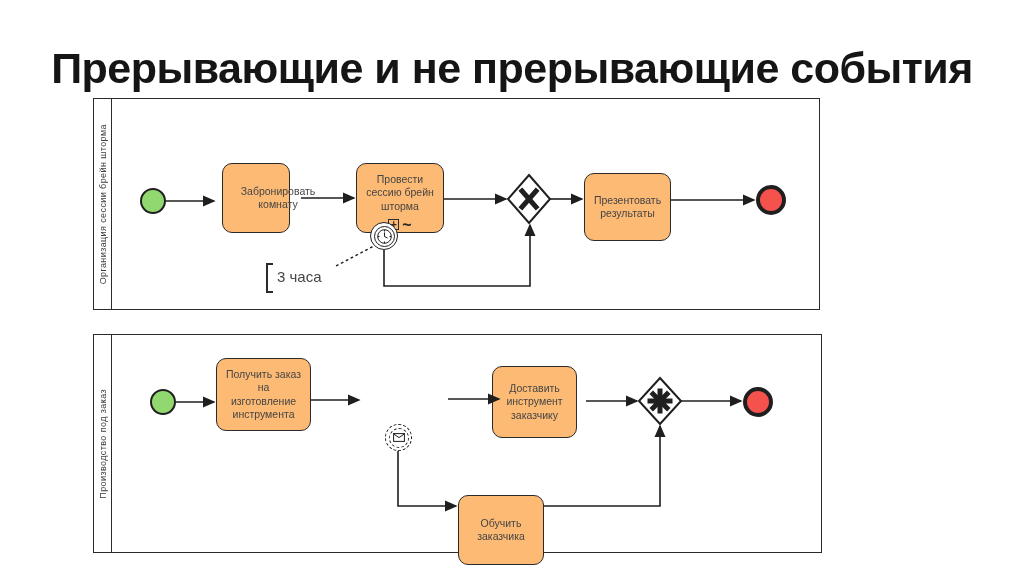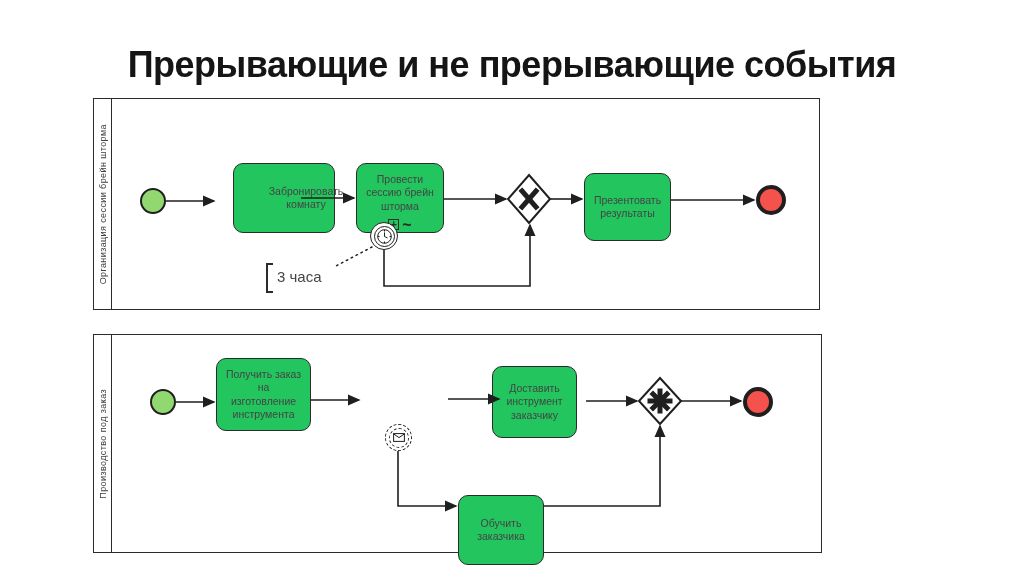--- a/index.html
+++ b/index.html
@@ -1,32 +1,32 @@
 <!DOCTYPE html>
 <html><head>
 <meta charset="utf-8">
 <style>
   html,body{margin:0;padding:0;background:#ffffff;}
   .stage{position:relative;width:1024px;height:574px;background:#fff;overflow:hidden;
          font-family:"Liberation Sans", sans-serif;}
   .title{position:absolute;top:44px;left:0;width:100%;text-align:center;
-         font-size:36px;font-weight:bold;color:#151515;letter-spacing:-.5px;}
+         font-size:43px;font-weight:bold;color:#151515;letter-spacing:-.5px;}
 
   .pool{position:absolute;border:1.5px solid #2b2b2b;background:#fff;box-sizing:border-box;}
   .pool-1{left:93px;top:98px;width:727px;height:212px;}
   .pool-2{left:93px;top:334px;width:729px;height:219px;}
   .lane-band{position:absolute;left:0;top:0;bottom:0;width:17px;border-right:1px solid #2b2b2b;
              display:flex;align-items:center;justify-content:center;}
   .lane-label{writing-mode:vertical-rl;transform:rotate(180deg);font-size:9px;color:#3d3d3d;
               white-space:nowrap;letter-spacing:.4px;}
 
   .node{position:absolute;box-sizing:border-box;}
   .start-event{width:26px;height:26px;border-radius:50%;background:#92d870;border:2px solid #1f1f1f;}
   .end-event{width:30px;height:30px;border-radius:50%;background:#f5524d;border:4px solid #1f1f1f;}
-  .task{background:#22c55e;border:1.5px solid #2b2b2b;border-radius:10px;display:flex;
+  .task{background:#fdba74;border:1.5px solid #2b2b2b;border-radius:10px;display:flex;
         align-items:center;justify-content:center;text-align:center;
         font-size:10.5px;color:#454545;line-height:1.28;}
   .task-label{white-space:pre-line;}
 
   .boundary{border-radius:50%;background:#fff;display:flex;align-items:center;justify-content:center;}
   .timer-event{width:28px;height:28px;border:1.5px solid #1f1f1f;}
   .timer-inner{width:21px;height:21px;border:1px solid #1f1f1f;border-radius:50%;
                display:flex;align-items:center;justify-content:center;box-sizing:border-box;}
   .message-event{width:27px;height:27px;border:1.5px dashed #1f1f1f;}
   .message-inner{width:20px;height:20px;border:1px dashed #1f1f1f;border-radius:50%;
@@ -54,21 +54,21 @@
 <body>
 
 <div class="stage">
   <div class="title">Прерывающие и не прерывающие события</div>
 
   <div class="pool pool-1">
     <div class="lane-band">
       <span class="lane-label">Организация сессии брейн шторма</span>
     </div>
 
-    <div class="node task" style="left:139px;top:64px;width:102px;height:70px;padding-left:44px;">
+    <div class="node task" style="left:128px;top:64px;width:68px;height:70px;padding-left:44px;">
       <span class="task-label">Забронировать
 комнату</span>
     </div>
 
     <div class="node task" style="left:262px;top:64px;width:88px;height:70px;padding-bottom:10px;">
       <span class="task-label">Провести
 сессию брейн
 шторма</span>
       <span class="markers">
         <span class="plus-box">+</span>

